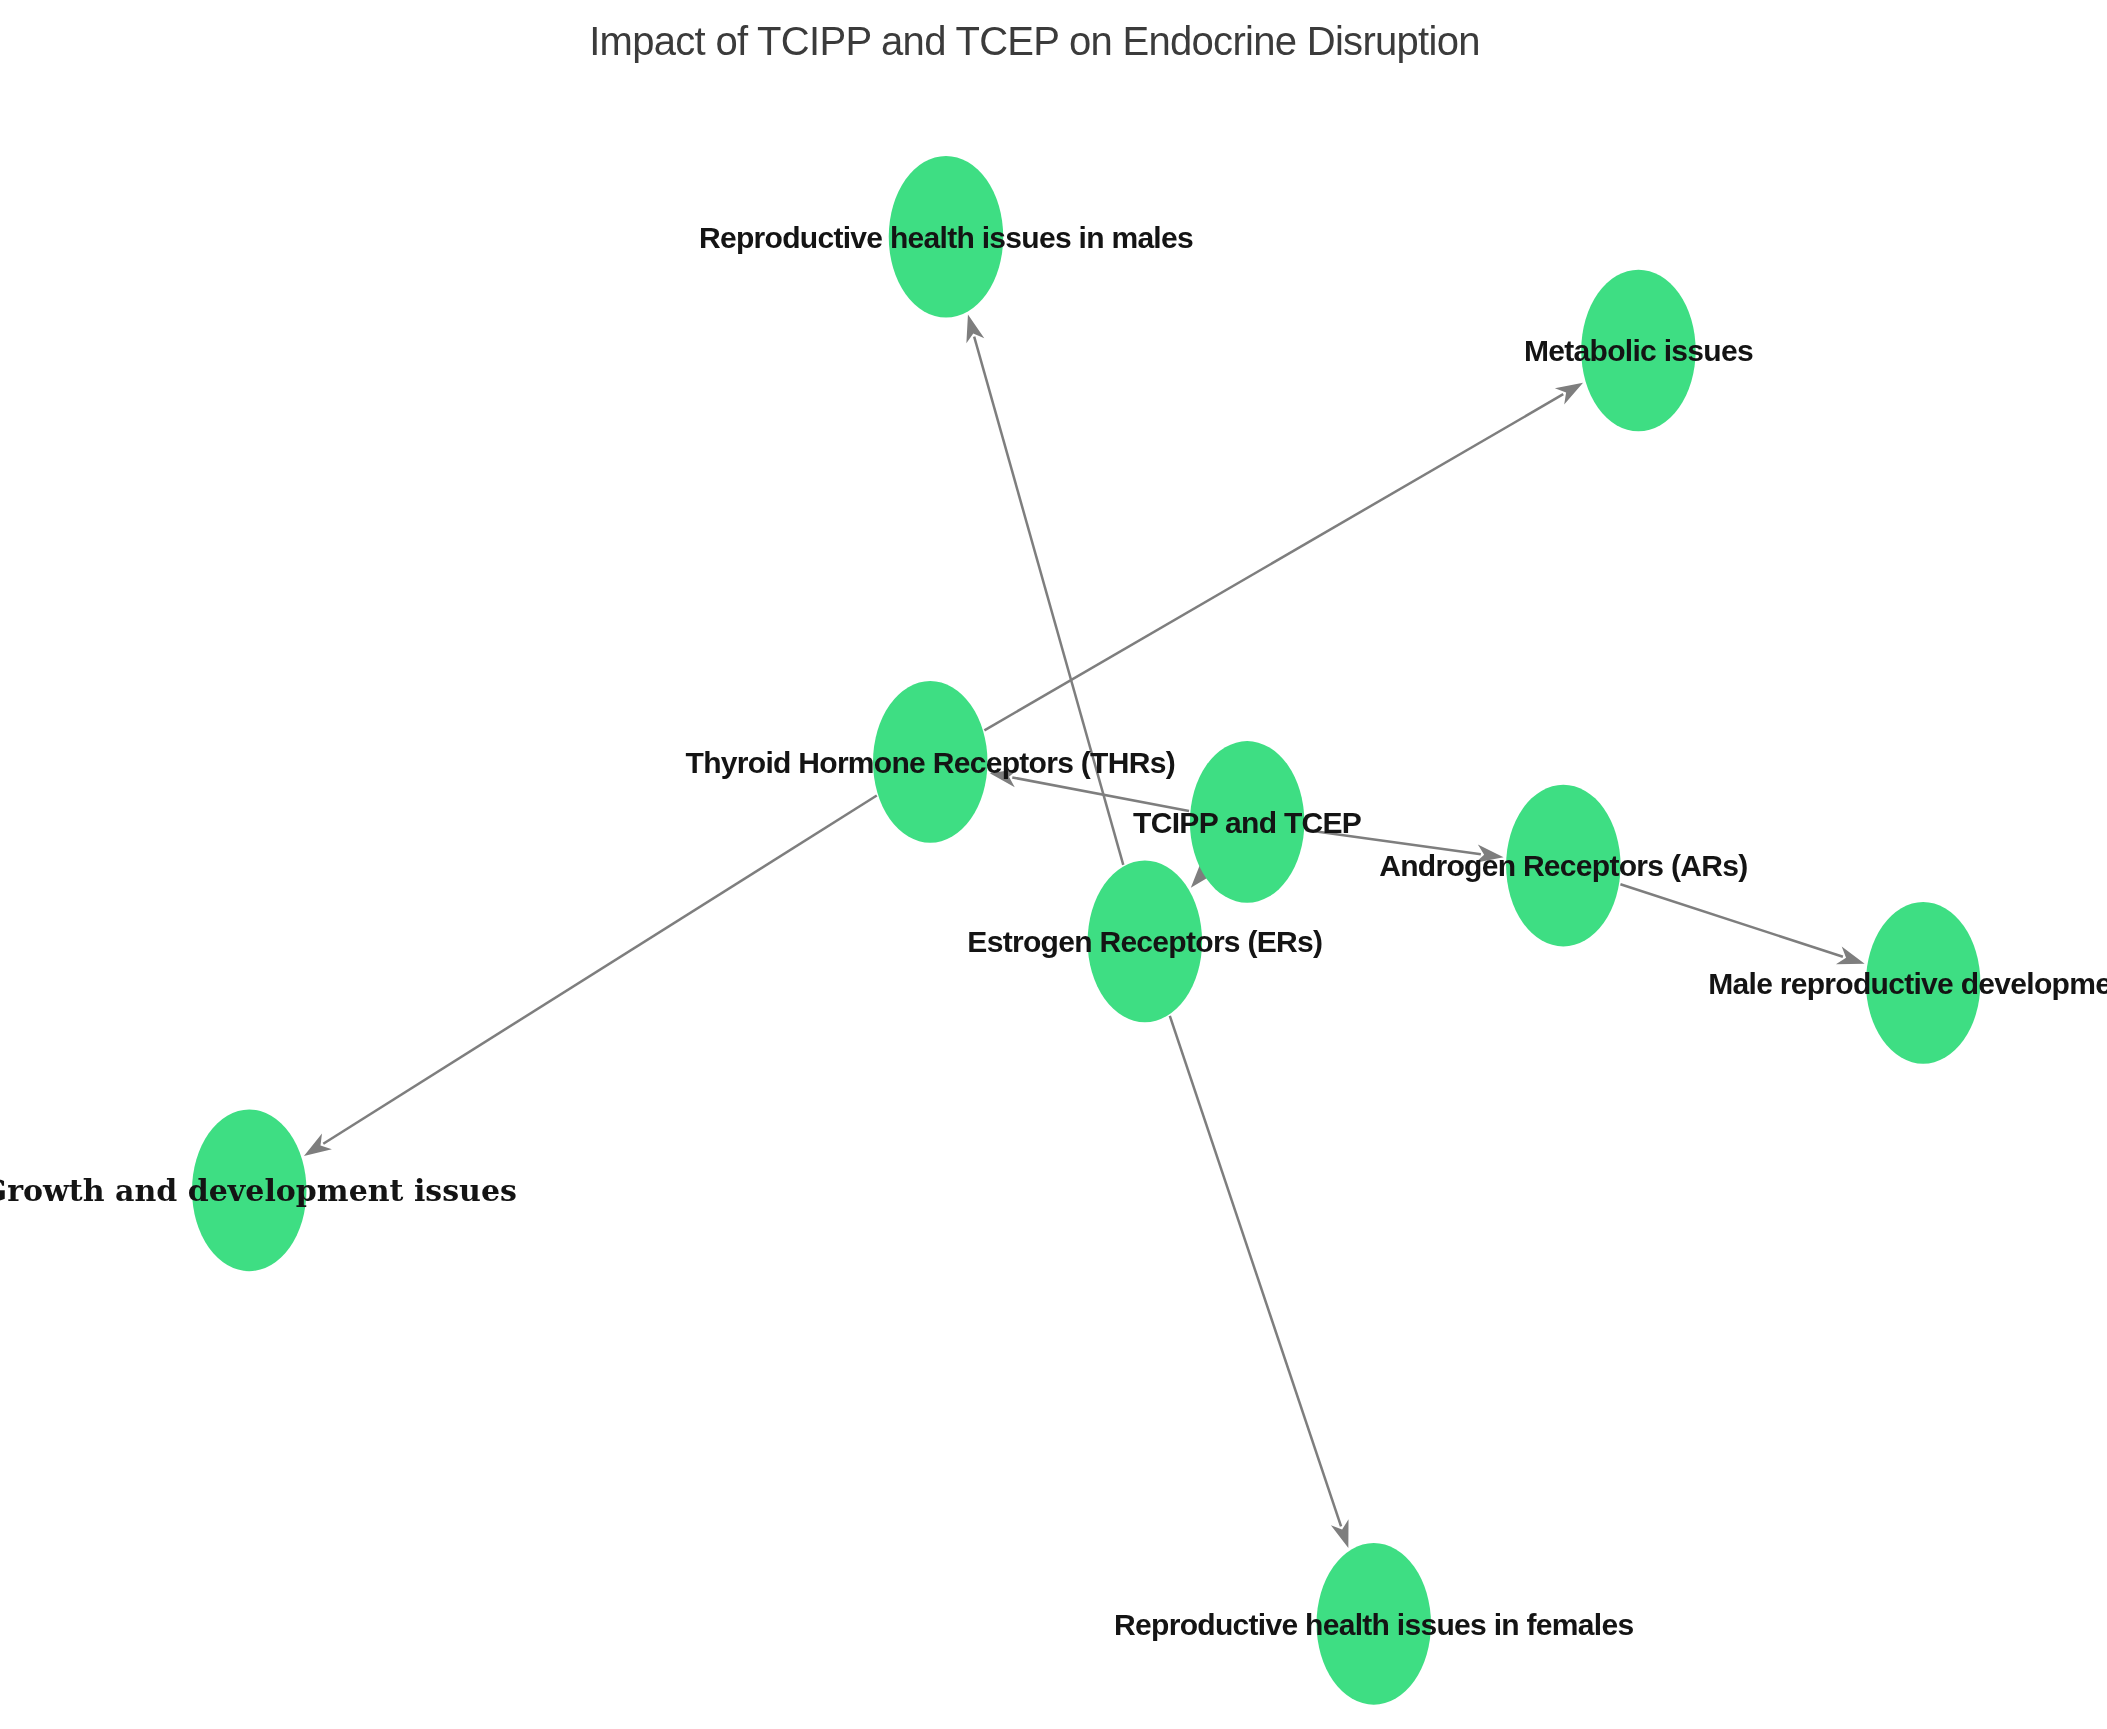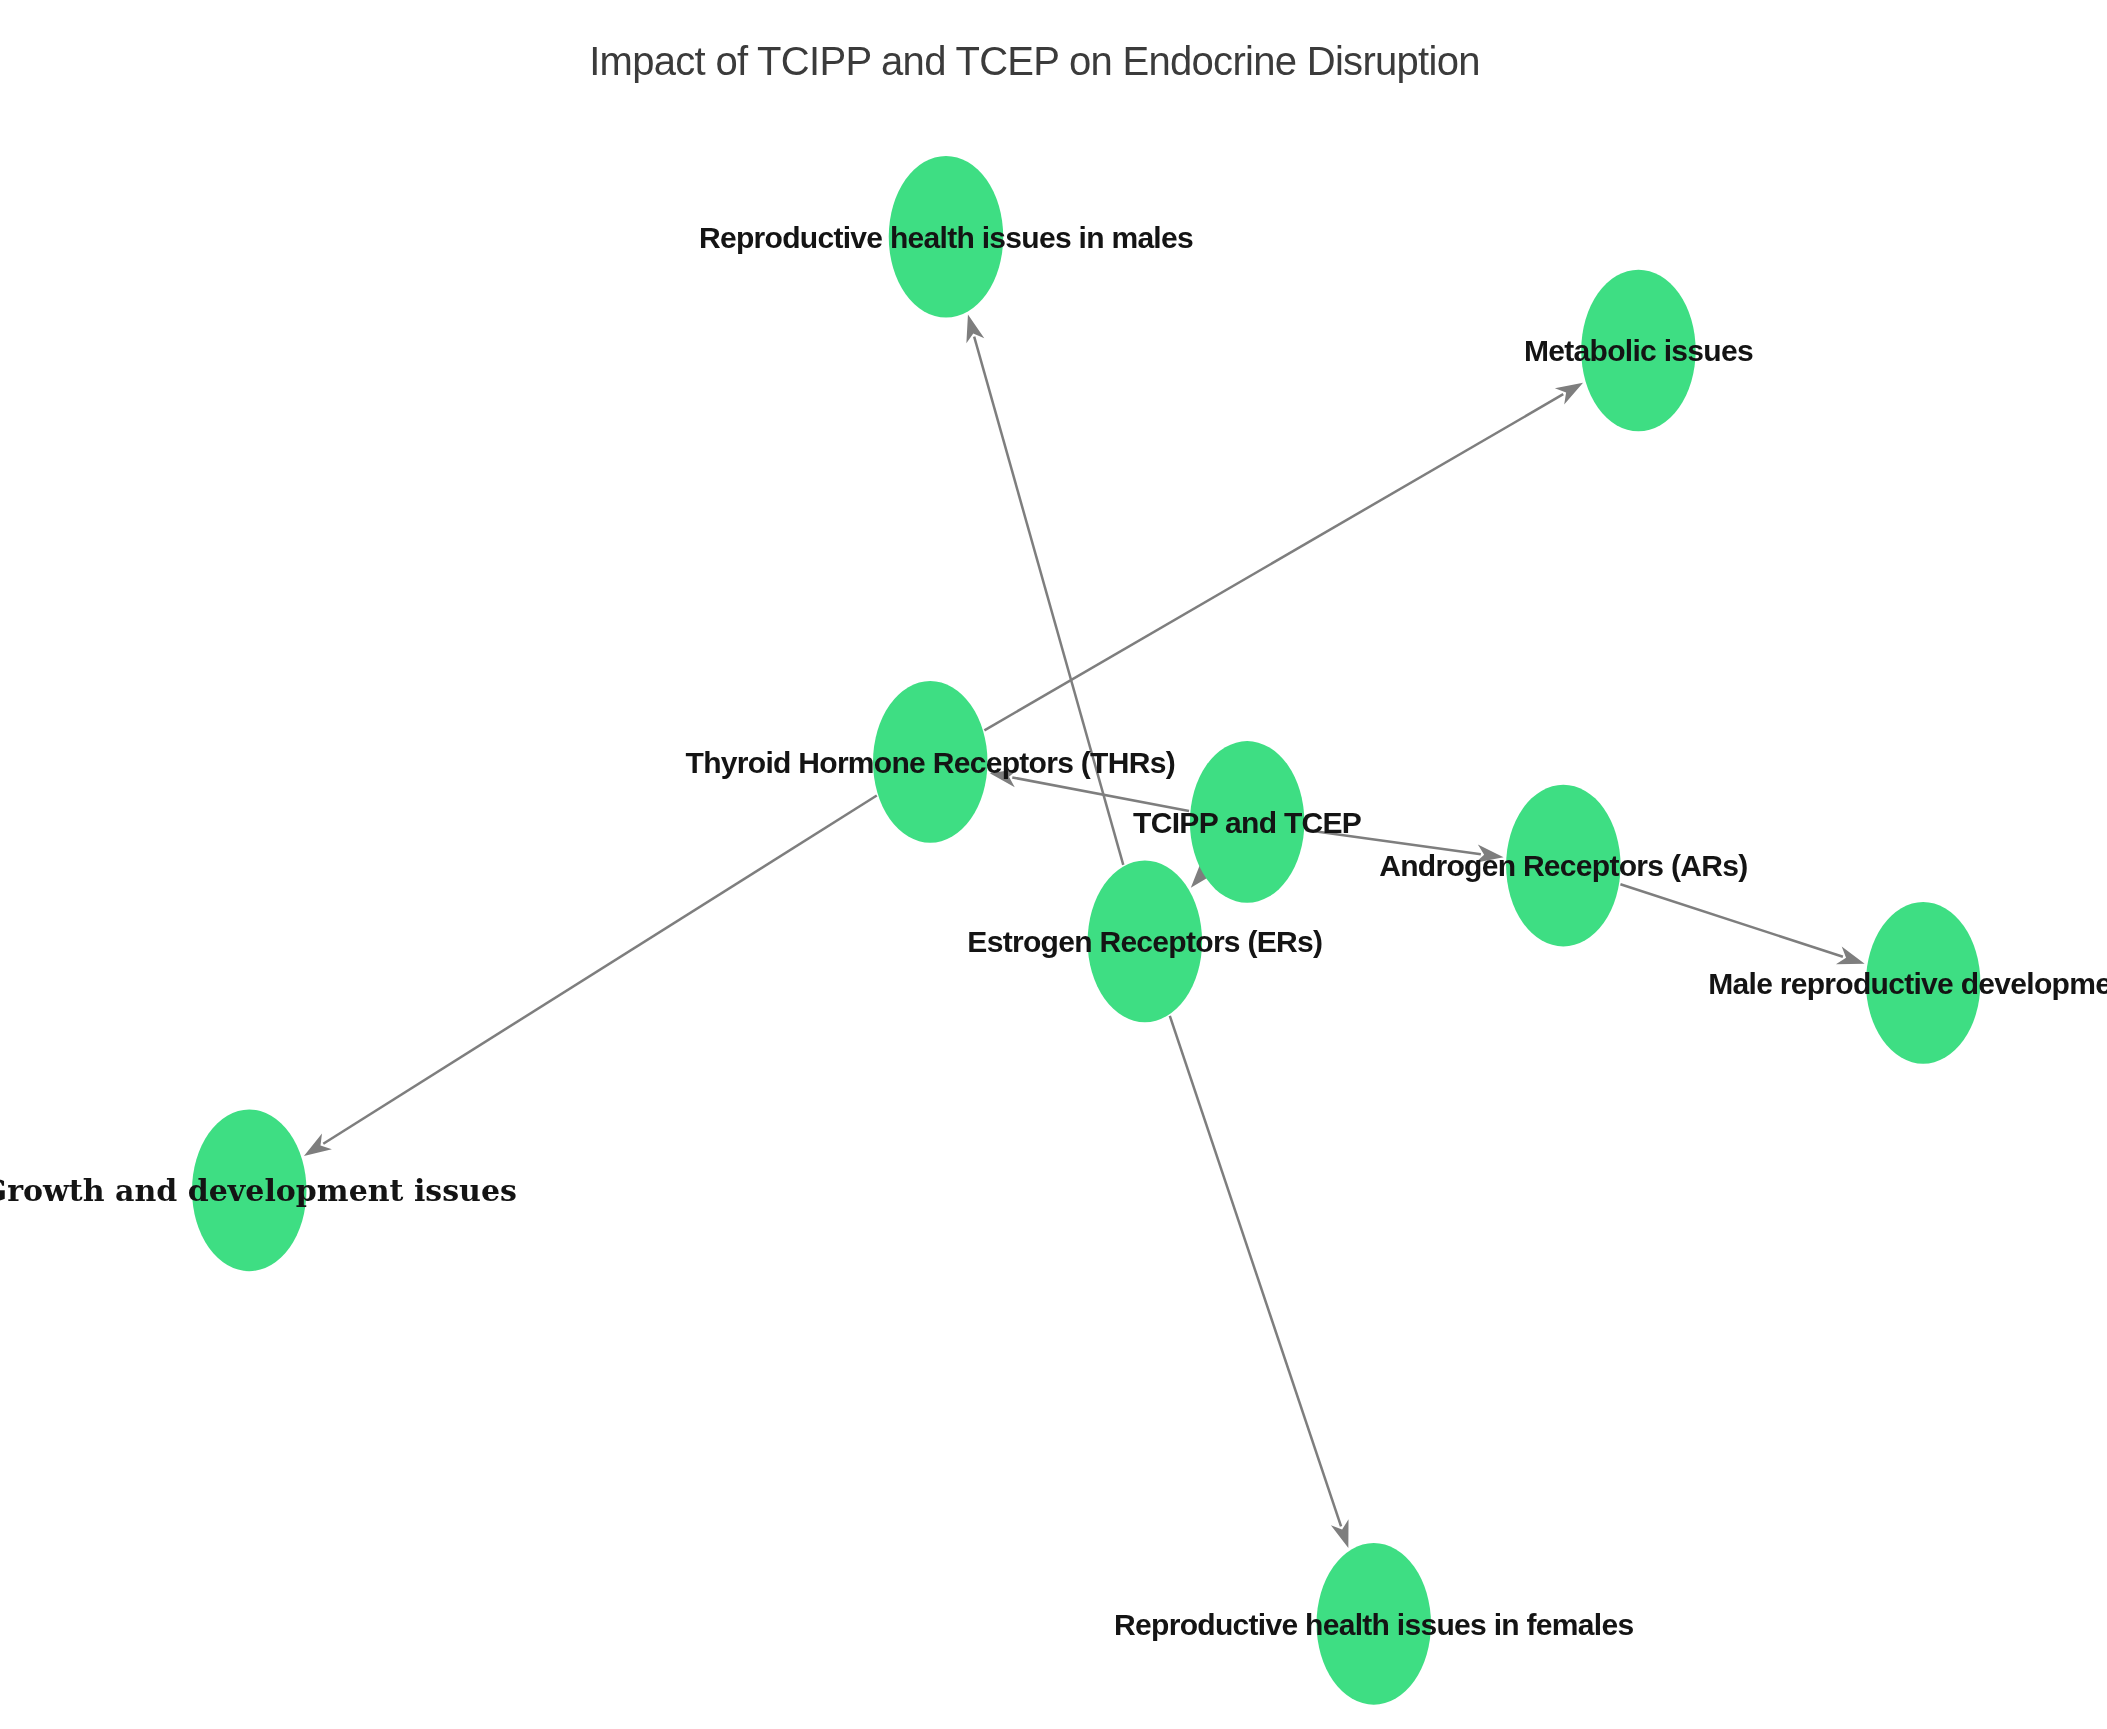--- a/index.html
+++ b/index.html
@@ -14,21 +14,20 @@
   .diagram-title {
     position: absolute;
     top: 18.6px;
     left: 0;
     width: 2069px; 
     text-align: center;
     font-size: 40px;
     letter-spacing: -0.7px;
     color: #3b3b3b;
     font-weight: 400;
-    margin-top: 20px;
   }
   svg.graph { position: absolute; left: 0; top: 0; }
   .edge-line { stroke-width: 3.5px; fill: none; }
   text.node-label {
     font-family: "Liberation Sans", sans-serif;
     font-weight: 700;
     font-size: 42px;
     letter-spacing: -1px;
     text-anchor: middle;
   }

